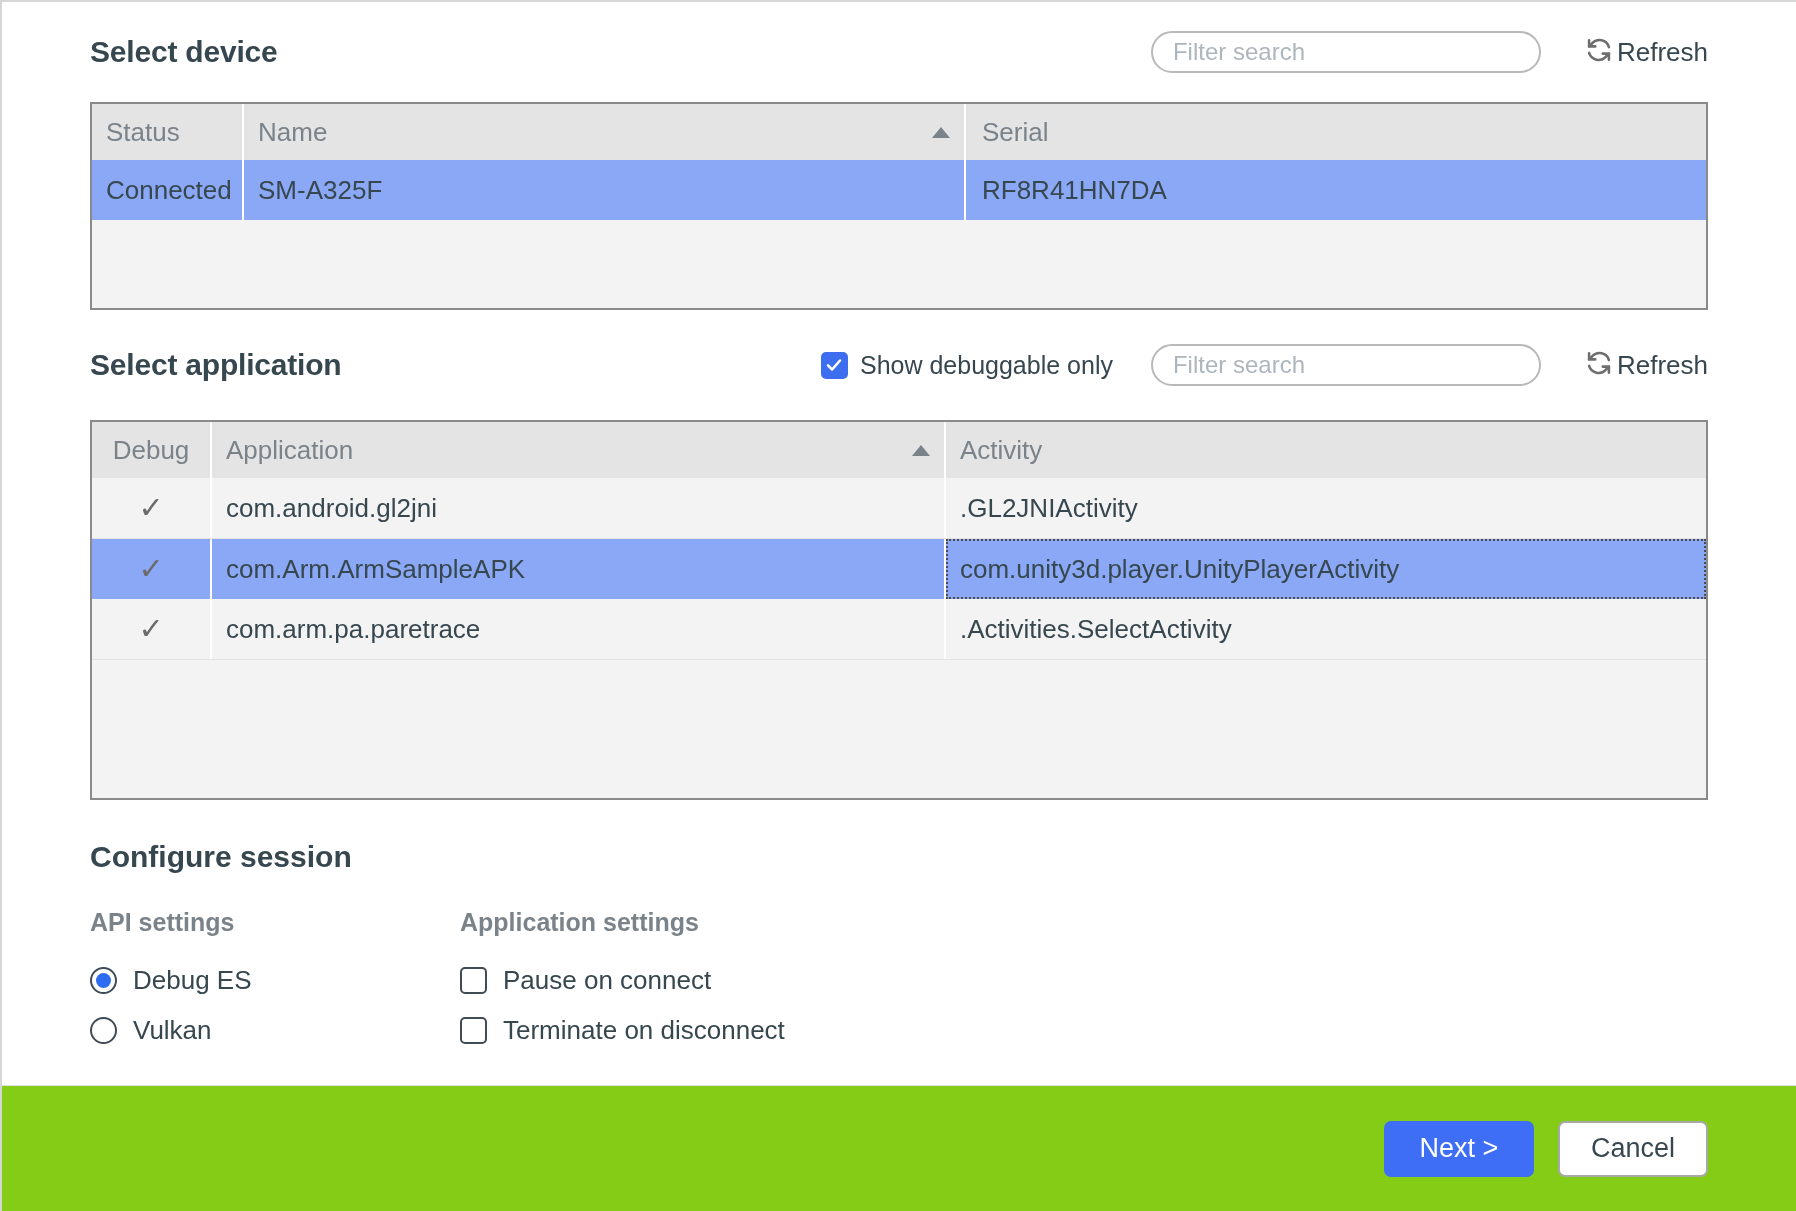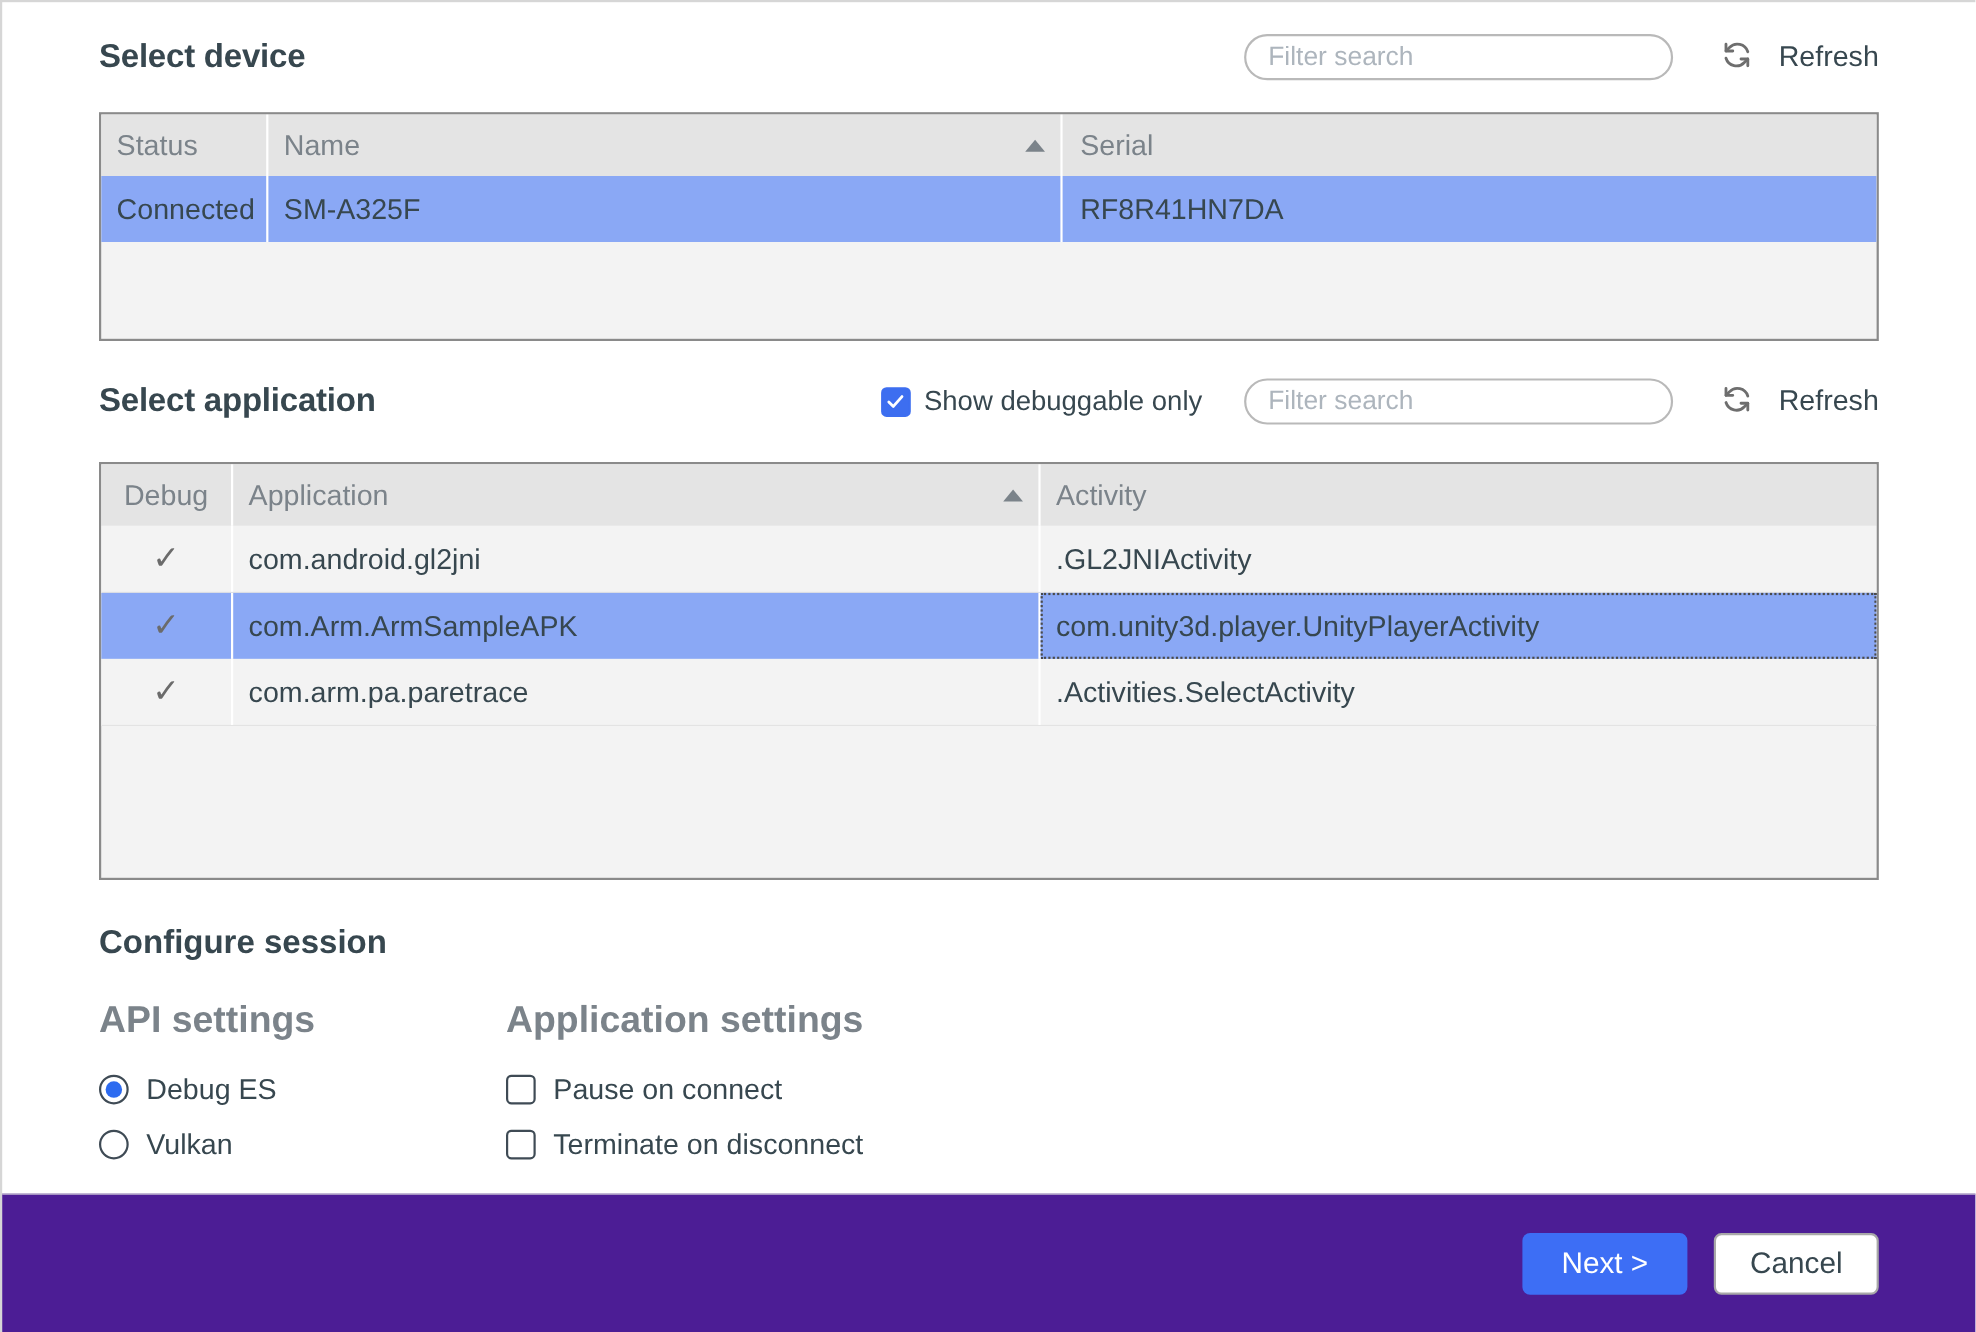--- a/index.html
+++ b/index.html
@@ -97,22 +97,22 @@
     background: transparent;
     font-family: "Liberation Sans", sans-serif;
     font-size: 24px;
     color: #37474f;
     width: 100%;
   }
   .filter-box input::placeholder { color: #adb5bd; }
 
   .refresh-btn {
     display: flex;
-    align-items: flex-start;
-    gap: 24px;
+    align-items: flex-end;
+    gap: 4px;
     cursor: pointer;
     user-select: none;
   }
   .refresh-btn .txt {
     font-size: 26px;
     color: #37474f;
     white-space: nowrap;
   }
   .refresh-icon { display: block; flex: none; }
 
@@ -185,21 +185,21 @@
   .cfg-title {
     font-size: 30px;
     font-weight: bold;
     color: #37474f;
     margin: 40px 0 34px 0;
   }
   .cfg-cols { display: flex; }
   .cfg-col-api { width: 370px; }
   .cfg-col-app { flex: 1 1 auto; }
   .cfg-sub {
-    font-size: 34px;
+    font-size: 25px;
     font-weight: bold;
     color: #7b838a;
     margin-bottom: 18px;
   }
   .opt-row {
     display: flex;
     align-items: center;
     gap: 16px;
     height: 50px;
   }
@@ -216,21 +216,21 @@
   .radio .dot {
     width: 15px; height: 15px;
     border-radius: 50%;
     background: #2d6bf0;
   }
 
   
   .footer {
     flex: none;
     height: 126px;
-    background: #4c1d95;
+    background: #84cc16;
     border-top: 1px solid #e0e0e0;
     display: flex;
     align-items: center;
     justify-content: flex-end;
     padding-right: 88px;
     gap: 24px;
     box-sizing: border-box;
   }
   .btn {
     height: 56px;

